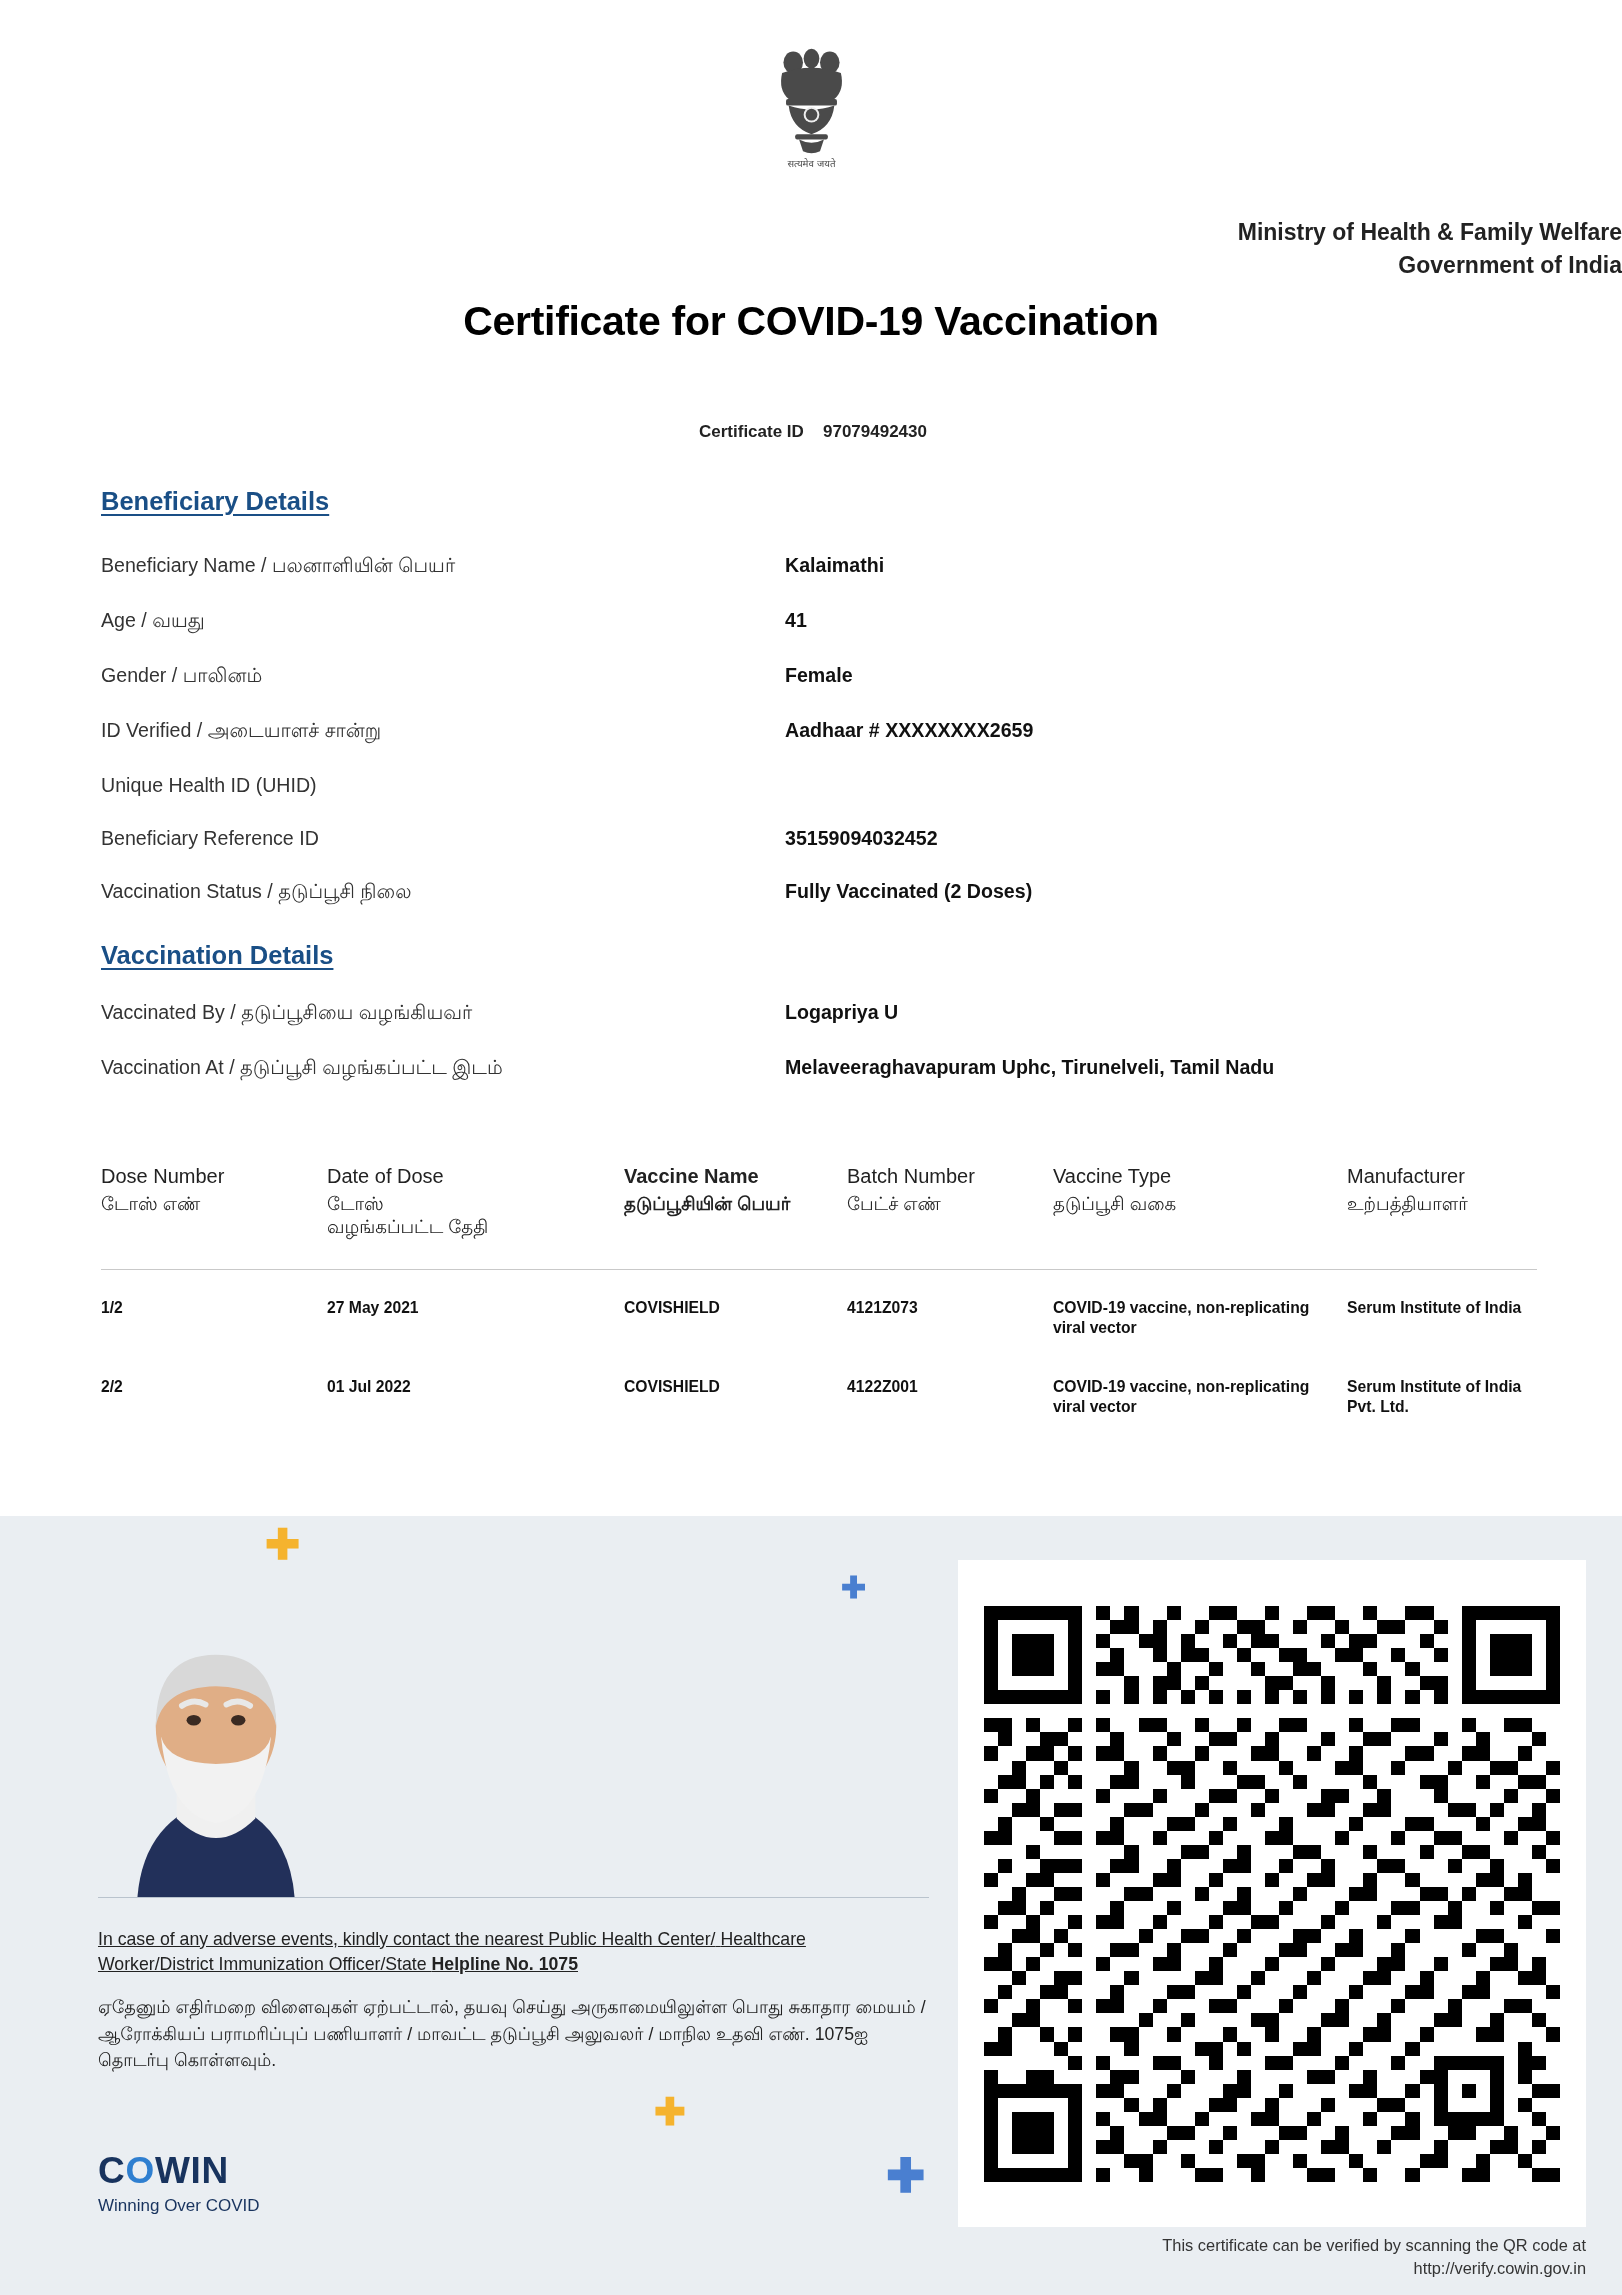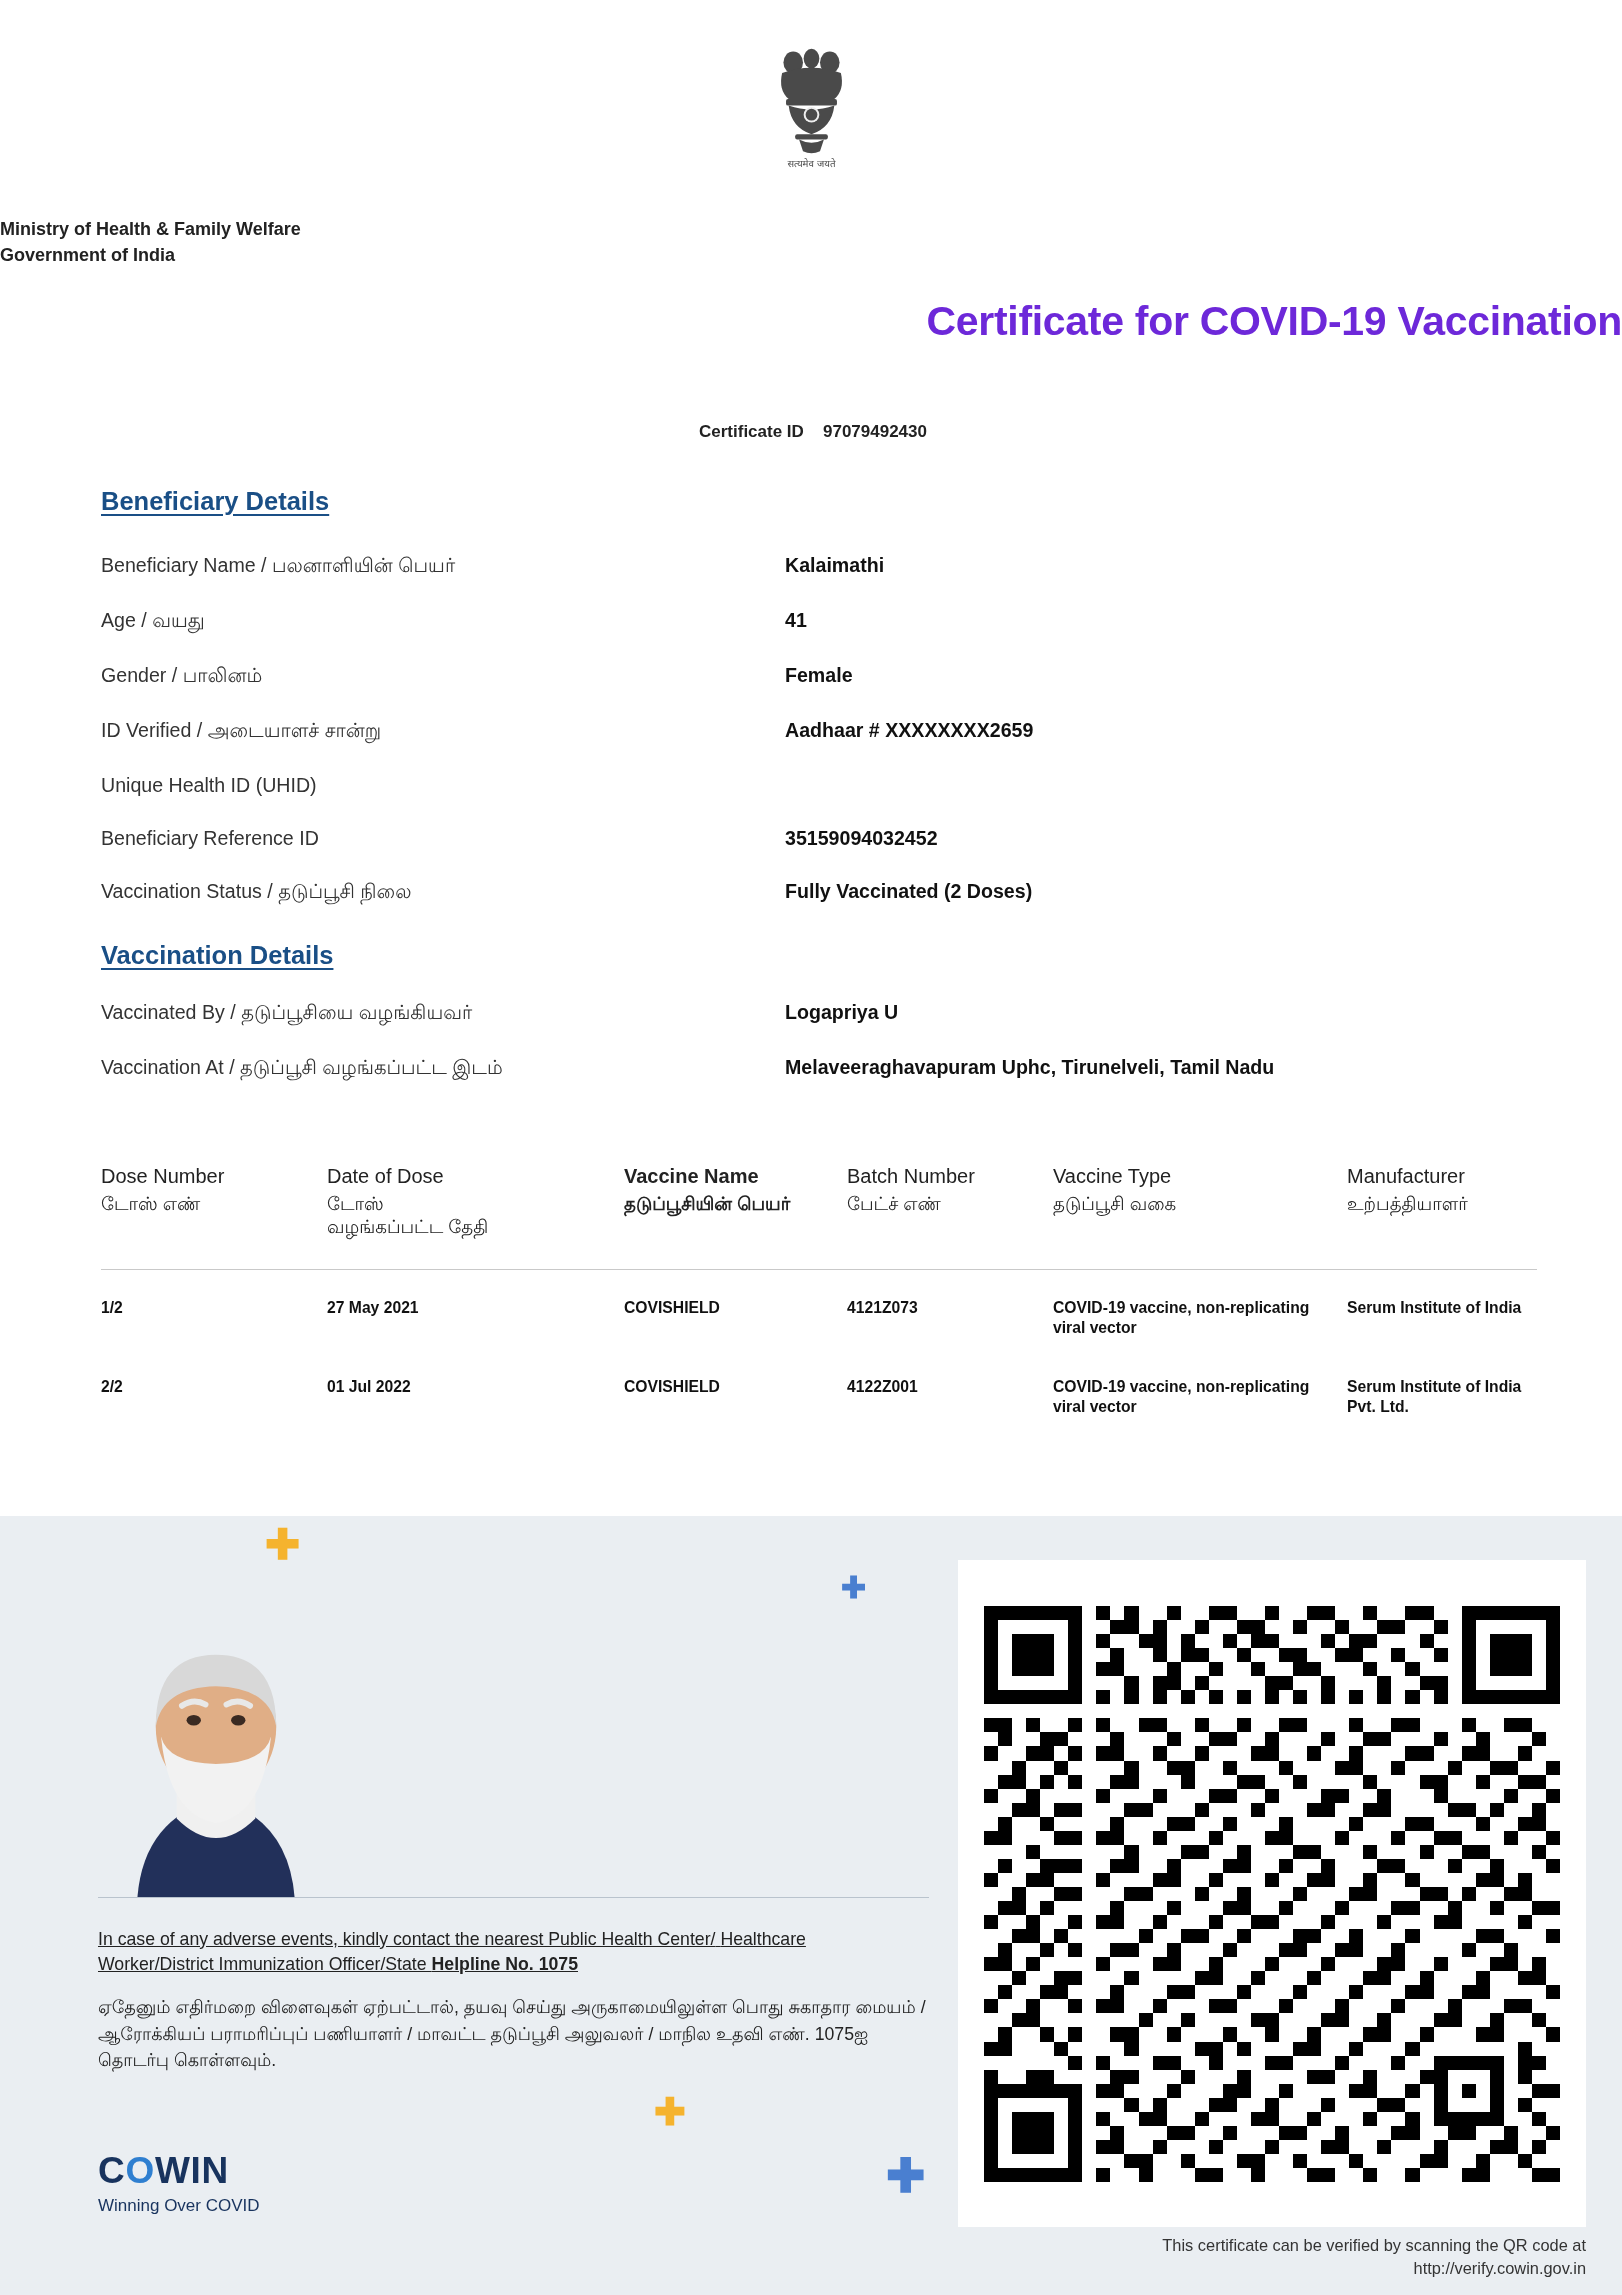--- a/index.html
+++ b/index.html
@@ -11,26 +11,26 @@
     position:relative;
     overflow:hidden;
   }
   .page{position:relative;width:1622px;height:2295px;}
 
   
   .emblem-wrap{position:absolute;left:0;right:0;top:36px;text-align:center;}
   .emblem{display:inline-block;}
   .emblem svg{display:block;}
   .ministry{
-    position:absolute;left:0;right:0;top:216px;text-align:left;
-    font-size:18px;font-weight:bold;color:#222;line-height:1.45;
+    position:absolute;left:0;right:0;top:216px;text-align:right;
+    font-size:23px;font-weight:bold;color:#222;line-height:1.45;
   }
   .cert-title{
-    position:absolute;left:0;right:0;top:298px;text-align:right;
-    font-size:41px;font-weight:bold;color:#6d28d9;letter-spacing:-0.3px;
+    position:absolute;left:0;right:0;top:298px;text-align:center;
+    font-size:41px;font-weight:bold;color:#000000;letter-spacing:-0.3px;
   }
   .cert-sub{
     position:absolute;left:0;right:0;top:368px;text-align:center;
     font-size:20px;font-weight:bold;color:#222;
   }
   .cert-id-row{
     position:absolute;left:4px;right:0;top:422px;text-align:center;
     font-size:17px;font-weight:bold;color:#222;
   }
   .cert-id-row .val{margin-left:14.4px;font-weight:bold;}

